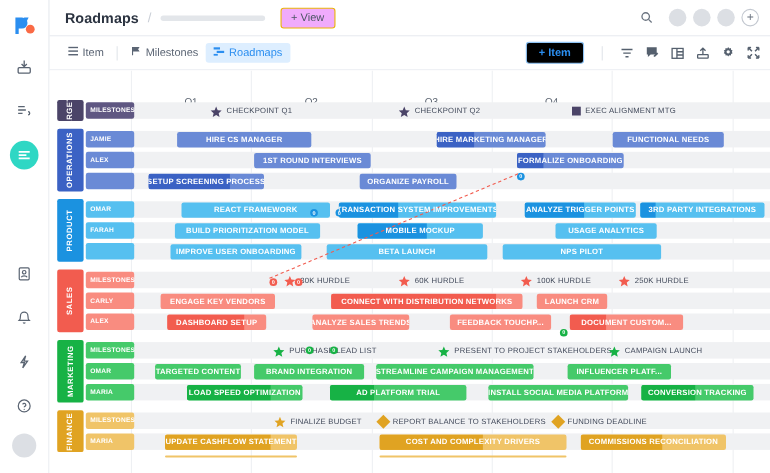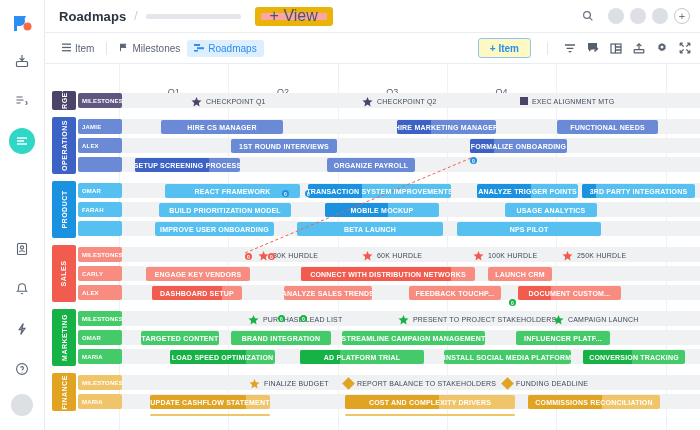--- a/index.html
+++ b/index.html
@@ -19,36 +19,36 @@
 
   
   .main { flex:1 1 auto; height:430px; display:flex; flex-direction:column; position:relative; }
 
   
   .hdr { height:33px; flex:0 0 33px; border-bottom:1px solid #e9ecf1; display:flex; align-items:center;
     padding:0 10px 0 14px; }
   .hdr-title { font-size:13px; font-weight:bold; color:#2b3340; letter-spacing:.1px; }
   .hdr-slash { color:#c9ced6; margin:0 8px; font-size:12px; }
   .hdr-skel { width:95px; height:5px; border-radius:3px; background:#e3e6ea; }
-  .btn-view { margin-left:14px; border:6px solid #eab308; border-radius:3px; height:19px; padding:0 9px;
-    font-size:16px; color:#4b5565; display:flex; align-items:center; background:#fca5a5; }
+  .btn-view { margin-left:14px; border:1px solid #eab308; border-radius:3px; height:19px; padding:0 9px;
+    font-size:10px; color:#4b5565; display:flex; align-items:center; background:#f0abfc; }
   .hdr-right { margin-left:auto; display:flex; align-items:center; gap:6px; }
   .av { width:16px; height:16px; border-radius:50%; background:#dcdfe4; }
   .av-plus { width:16px; height:16px; border-radius:50%; border:1px solid #c3c8d0; color:#6b7480;
     font-size:11px; display:flex; align-items:center; justify-content:center; line-height:1; background:#fff;}
 
   
   .tbar { height:31px; flex:0 0 31px; border-bottom:1px solid #e9ecf1; display:flex; align-items:center;
     padding:0 9px 0 10px; }
   .tab { display:flex; align-items:center; gap:4px; font-size:10px; color:#5b6574; padding:3px 7px;
     border-radius:3px; }
   .tab.active { background:#ddeeff; color:#2b8ef0; }
   .tdiv { width:1px; height:13px; background:#e2e5ea; margin:0 5px; }
   .tbar-right { margin-left:auto; display:flex; align-items:center; gap:11px; }
-  .btn-item { border:1px solid #8fc4f5; color:#2b8ef0; background:#fef9c3; border-radius:3px; height:20px;
+  .btn-item { border:1px solid #8fc4f5; color:#2b8ef0; background:#000000; border-radius:3px; height:20px;
     padding:0 11px; font-size:10px; display:flex; align-items:center; font-weight:bold; }
   .tico { color:#55606e; display:flex; align-items:center; }
 
   
   .tl { flex:1 1 auto; position:relative; overflow:hidden; background:#fff; }
   .grid-line { position:absolute; top:0; bottom:0; width:1px; background:#eef0f3; }
   .qhead { position:absolute; top:23px; font-size:9px; color:#58616e; text-align:center; }
 
   .swim { position:absolute; left:7px; width:24px; border-radius:2px; color:#fff;
     display:flex; align-items:center; justify-content:center; }

